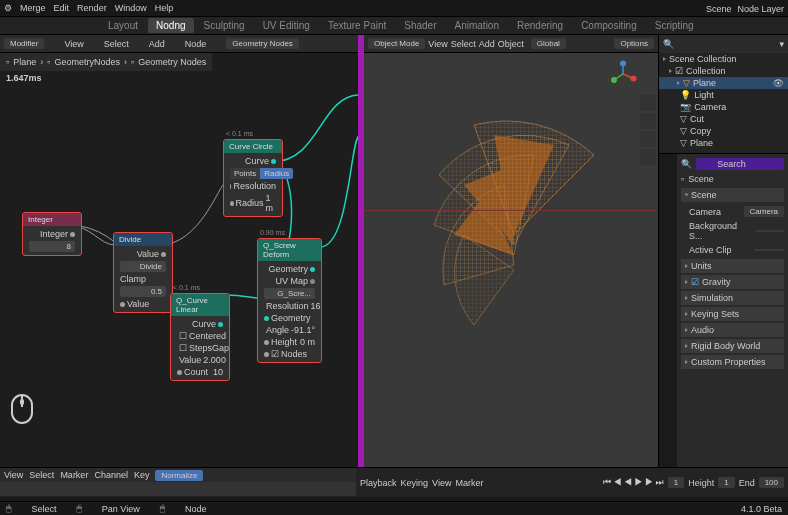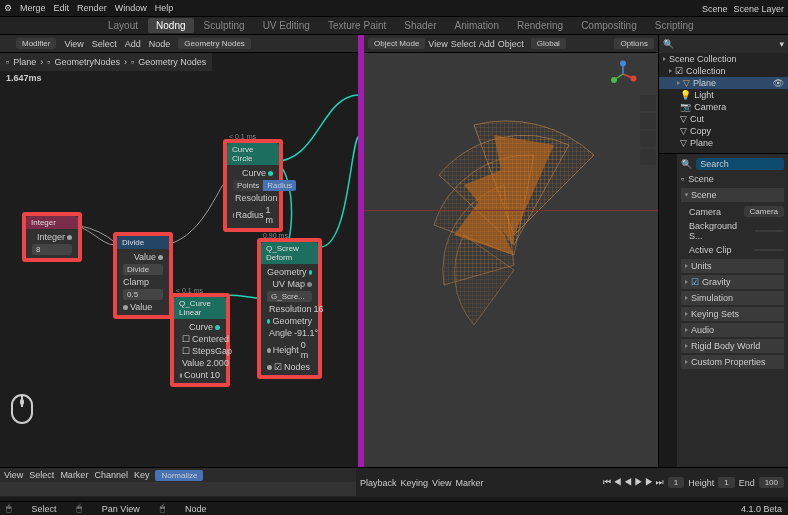--- a/index.html
+++ b/index.html
@@ -2,35 +2,35 @@
 <html><head>
 <meta charset="utf-8">
 <style>
 * { margin: 0; padding: 0; box-sizing: border-box; font-family: sans-serif; font-size: 9px; color: #ccc; }
 body { background: #1a1a1a; width: 788px; height: 515px; overflow: hidden; position: relative; }
 .topbar { height: 17px; background: #181818; display: flex; align-items: center; padding: 0 4px; gap: 8px; border-bottom: 1px solid #000; }
 .topbar span { font-size: 9px; }
 .tabbar { height: 18px; background: #232323; display: flex; align-items: center; gap: 2px; padding-left: 100px; border-bottom: 1px solid #000; }
 .tab { padding: 2px 8px; font-size: 10px; color: #888; }
 .tab.active { background: #424242; color: #fff; border-radius: 2px; }
-.toolbar { height: 18px; background: #2b2b2b; display: flex; align-items: center; padding: 0 16px; gap: 8px; border-bottom: 1px solid #000; }
+.toolbar { height: 18px; background: #2b2b2b; display: flex; align-items: center; padding: 0 4px; gap: 20px; border-bottom: 1px solid #000; }
 .btn { background: #3a3a3a; padding: 1px 6px; border-radius: 2px; font-size: 8px; }
 .main { display: flex; height: calc(100% - 53px - 30px); }
 .node-editor { flex: 1; background: #1d1d1d; position: relative; overflow: hidden; }
 .viewport { width: 300px; background: #393939; position: relative; border-left: 6px solid #a21caf; }
 .outliner { width: 130px; background: #232323; border-left: 1px solid #000; display: flex; flex-direction: column; }
 .bottom { height: 30px; background: #232323; display: flex; }
-.node { position: absolute; background: #303030; border: 4px solid #ef4444; border-radius: 3px; min-width: 60px; }
+.node { position: absolute; background: #303030; border: 1px solid #ef4444; border-radius: 3px; min-width: 60px; }
 .node-head { padding: 2px 5px; font-size: 8px; color: #ddd; border-radius: 3px 3px 0 0; }
 .node-body { padding: 2px; }
 .node-row { display: flex; align-items: center; padding: 1px 4px; font-size: 8px; color: #aaa; gap: 2px; }
 .socket { width: 5px; height: 5px; border-radius: 50%; background: #888; }
 .socket.geo { background: #1ed3b5; }
 .socket.val { background: #a1a1a1; }
-.field { background: #444; border-radius: 2px; padding: 1px 4px; font-size: 8px; width: 100%; text-align: left; }
+.field { background: #444; border-radius: 2px; padding: 1px 4px; font-size: 8px; width: 100%; text-align: right; }
 .breadcrumb { height: 18px; background: #2a2a2a; display: flex; align-items: center; padding: 0 6px; gap: 4px; font-size: 8px; }
 svg.wire { position: absolute; top: 0; left: 0; pointer-events: none; }
 .viewport-header { height: 18px; background: #2b2b2b; display: flex; align-items: center; padding: 0 4px; gap: 3px; border-bottom: 1px solid #000; }
 .viewport-label { position: absolute; top: 22px; left: 6px; font-size: 8px; color: #aaa; }
 .gizmo { position: absolute; top: 24px; right: 20px; width: 30px; height: 30px; }
 .vp-icons { position: absolute; right: 2px; top: 60px; display: flex; flex-direction: column; gap: 2px; }
 .vp-icon { width: 16px; height: 16px; background: #333; border-radius: 2px; }
 .outliner-header { height: 18px; background: #2b2b2b; display: flex; align-items: center; padding: 0 4px; }
 .tree { flex: 0 0 100px; overflow: hidden; }
 .tree-row { display: flex; align-items: center; padding: 1px 4px; gap: 3px; font-size: 8px; }
@@ -54,21 +54,21 @@
 
 <div class="topbar">
   <span>⚙</span>
   <span>Merge</span>
   <span>Edit</span>
   <span>Render</span>
   <span>Window</span>
   <span>Help</span>
   <div class="topright">
     <span>Scene</span>
-    <span>Scene Layer</span>
+    <span>Node Layer</span>
   </div>
 </div>
 
 <div class="tabbar">
   <span class="tab">Layout</span>
   <span class="tab active">Nodng</span>
   <span class="tab">Sculpting</span>
   <span class="tab">UV Editing</span>
   <span class="tab">Texture Paint</span>
   <span class="tab">Shader</span>
@@ -347,21 +347,21 @@
           <span></span>
           <span>▽</span>
           <span>Plane</span>
         </div>
     </div>
     <div class="props">
       <div class="props-tabs"></div>
       <div class="props-body">
         <div class="prop-row">
             <span>🔍</span>
-            <span style="flex:1;background:#0c4a6e;padding:1px 4px;border-radius:2px">Search</span>
+            <span style="flex:1;background:#4c1d95;padding:1px 21px;border-radius:2px">Search</span>
           </div>
         <div class="prop-row">
             <span>▫</span>
             <span>Scene</span>
           </div>
         <div class="panel-head">
             <span class="tri" style="transform:rotate(90deg)"></span>
             <span>Scene</span>
           </div>
         <div class="prop-row" style="padding-left:8px">

